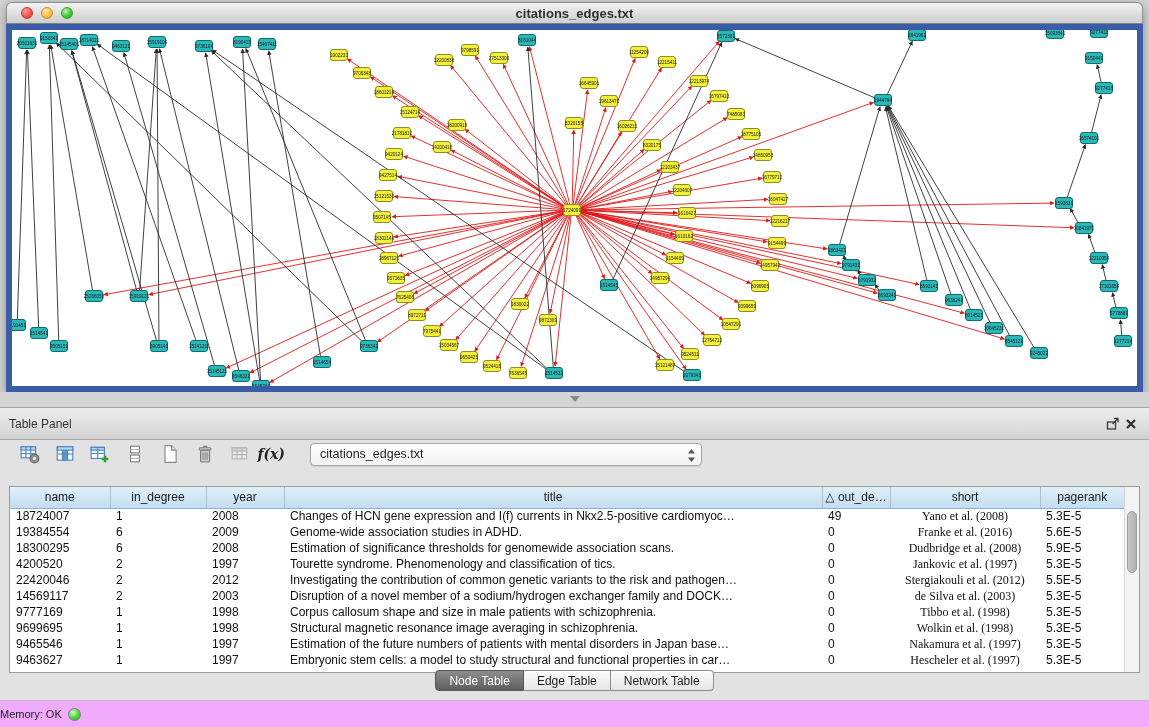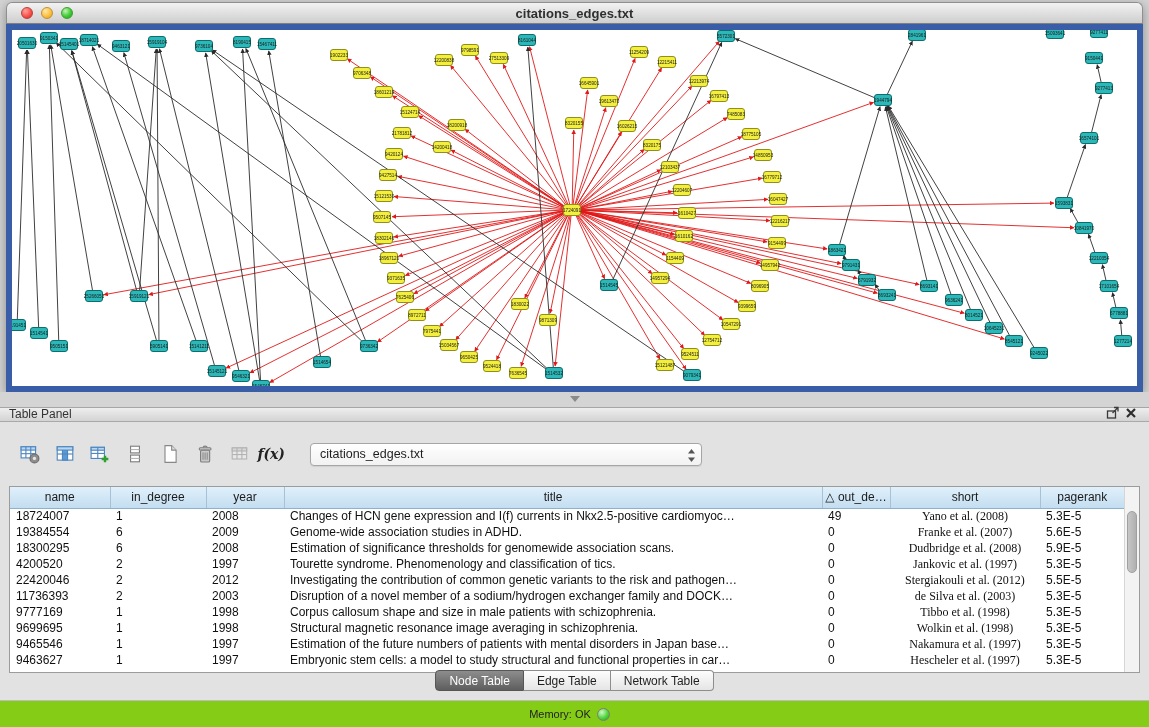--- a/index.html
+++ b/index.html
@@ -43,23 +43,23 @@
   .splitter{ position:absolute; top:392px; left:0; width:1149px; height:15px; background:#d4d4d4; }
   .grip{ width:0; height:0; margin:4px auto 0; border-left:5px solid transparent;
          border-right:5px solid transparent; border-top:6px solid #8a8a8a; }
 
   
   .table-panel{
     position:absolute; top:407px; left:0; width:1149px; height:293px;
     background:#e2e2e2; border-top:1px solid #a6a6a6;
   }
   .panel-header{
-    height:14px; background:linear-gradient(#eeeeee,#d3d3d3);
+    height:32px; background:linear-gradient(#eeeeee,#d3d3d3);
     border-bottom:1px solid #a9a9a9;
-    display:flex; align-items:flex-end; padding:0 9px;
+    display:flex; align-items:center; padding:0 9px;
     font-size:12px; color:#333;
   }
   .panel-header .spacer{ flex:1; }
   .hdr-icon{ display:inline-flex; align-items:center; justify-content:center;
              width:18px; height:16px; cursor:default; }
 
   .panel-body{ position:absolute; top:22px; left:0; right:0; bottom:0; }
 
   .toolbar{ position:absolute; top:9px; left:14px; height:30px;
             display:flex; align-items:center; gap:9px; }
@@ -107,22 +107,22 @@
     border:1px solid #8d8d8d; border-left:none; color:#1f1f1f;
     background:linear-gradient(#fdfdfd,#e5e5e5);
   }
   .tab:first-child{ border-left:1px solid #8d8d8d; border-radius:4px 0 0 4px; }
   .tab:last-child{ border-radius:0 4px 4px 0; }
   .tab.selected{ background:linear-gradient(#8d8d8d,#5e5e5e); color:#fff; border-color:#565656; }
 
   
   .status-bar{
     position:absolute; top:700px; left:0; width:1149px; height:27px;
-    background:#84cc16; border-top:1px solid #bcbcbc;
-    display:flex; align-items:center; justify-content:center;
+    background:#f0abfc; border-top:1px solid #bcbcbc;
+    display:flex; align-items:center; justify-content:flex-start;
     padding-right:10px; gap:6px; font-size:11px; color:#222;
   }
   .mem-dot{ width:13px; height:13px; border-radius:50%;
             background:radial-gradient(circle at 35% 30%, #d2f7c4, #4ed63b 55%, #27a01a);
             border:1px solid #7c7c7c; }
 </style>
 </head>
 <body>
 
 <div class="network-window">
@@ -815,21 +815,21 @@
               <td class="c4">49</td>
               <td class="c5">Yano et al. (2008)</td>
               <td class="c6">5.3E-5</td>
             </tr>
             <tr>
               <td class="c0">19384554</td>
               <td class="c1">6</td>
               <td class="c2">2009</td>
               <td class="c3">Genome-wide association studies in ADHD.</td>
               <td class="c4">0</td>
-              <td class="c5">Franke et al. (2007)</td>
+              <td class="c5">Franke et al. (2016)</td>
               <td class="c6">5.6E-5</td>
             </tr>
             <tr>
               <td class="c0">18300295</td>
               <td class="c1">6</td>
               <td class="c2">2008</td>
               <td class="c3">Estimation of significance thresholds for genomewide association scans.</td>
               <td class="c4">0</td>
               <td class="c5">Dudbridge et al. (2008)</td>
               <td class="c6">5.9E-5</td>
@@ -846,21 +846,21 @@
             <tr>
               <td class="c0">22420046</td>
               <td class="c1">2</td>
               <td class="c2">2012</td>
               <td class="c3">Investigating the contribution of common genetic variants to the risk and pathogen…</td>
               <td class="c4">0</td>
               <td class="c5">Stergiakouli et al. (2012)</td>
               <td class="c6">5.5E-5</td>
             </tr>
             <tr>
-              <td class="c0">11736393</td>
+              <td class="c0">14569117</td>
               <td class="c1">2</td>
               <td class="c2">2003</td>
               <td class="c3">Disruption of a novel member of a sodium/hydrogen exchanger family and DOCK…</td>
               <td class="c4">0</td>
               <td class="c5">de Silva et al. (2003)</td>
               <td class="c6">5.3E-5</td>
             </tr>
             <tr>
               <td class="c0">9777169</td>
               <td class="c1">1</td>

